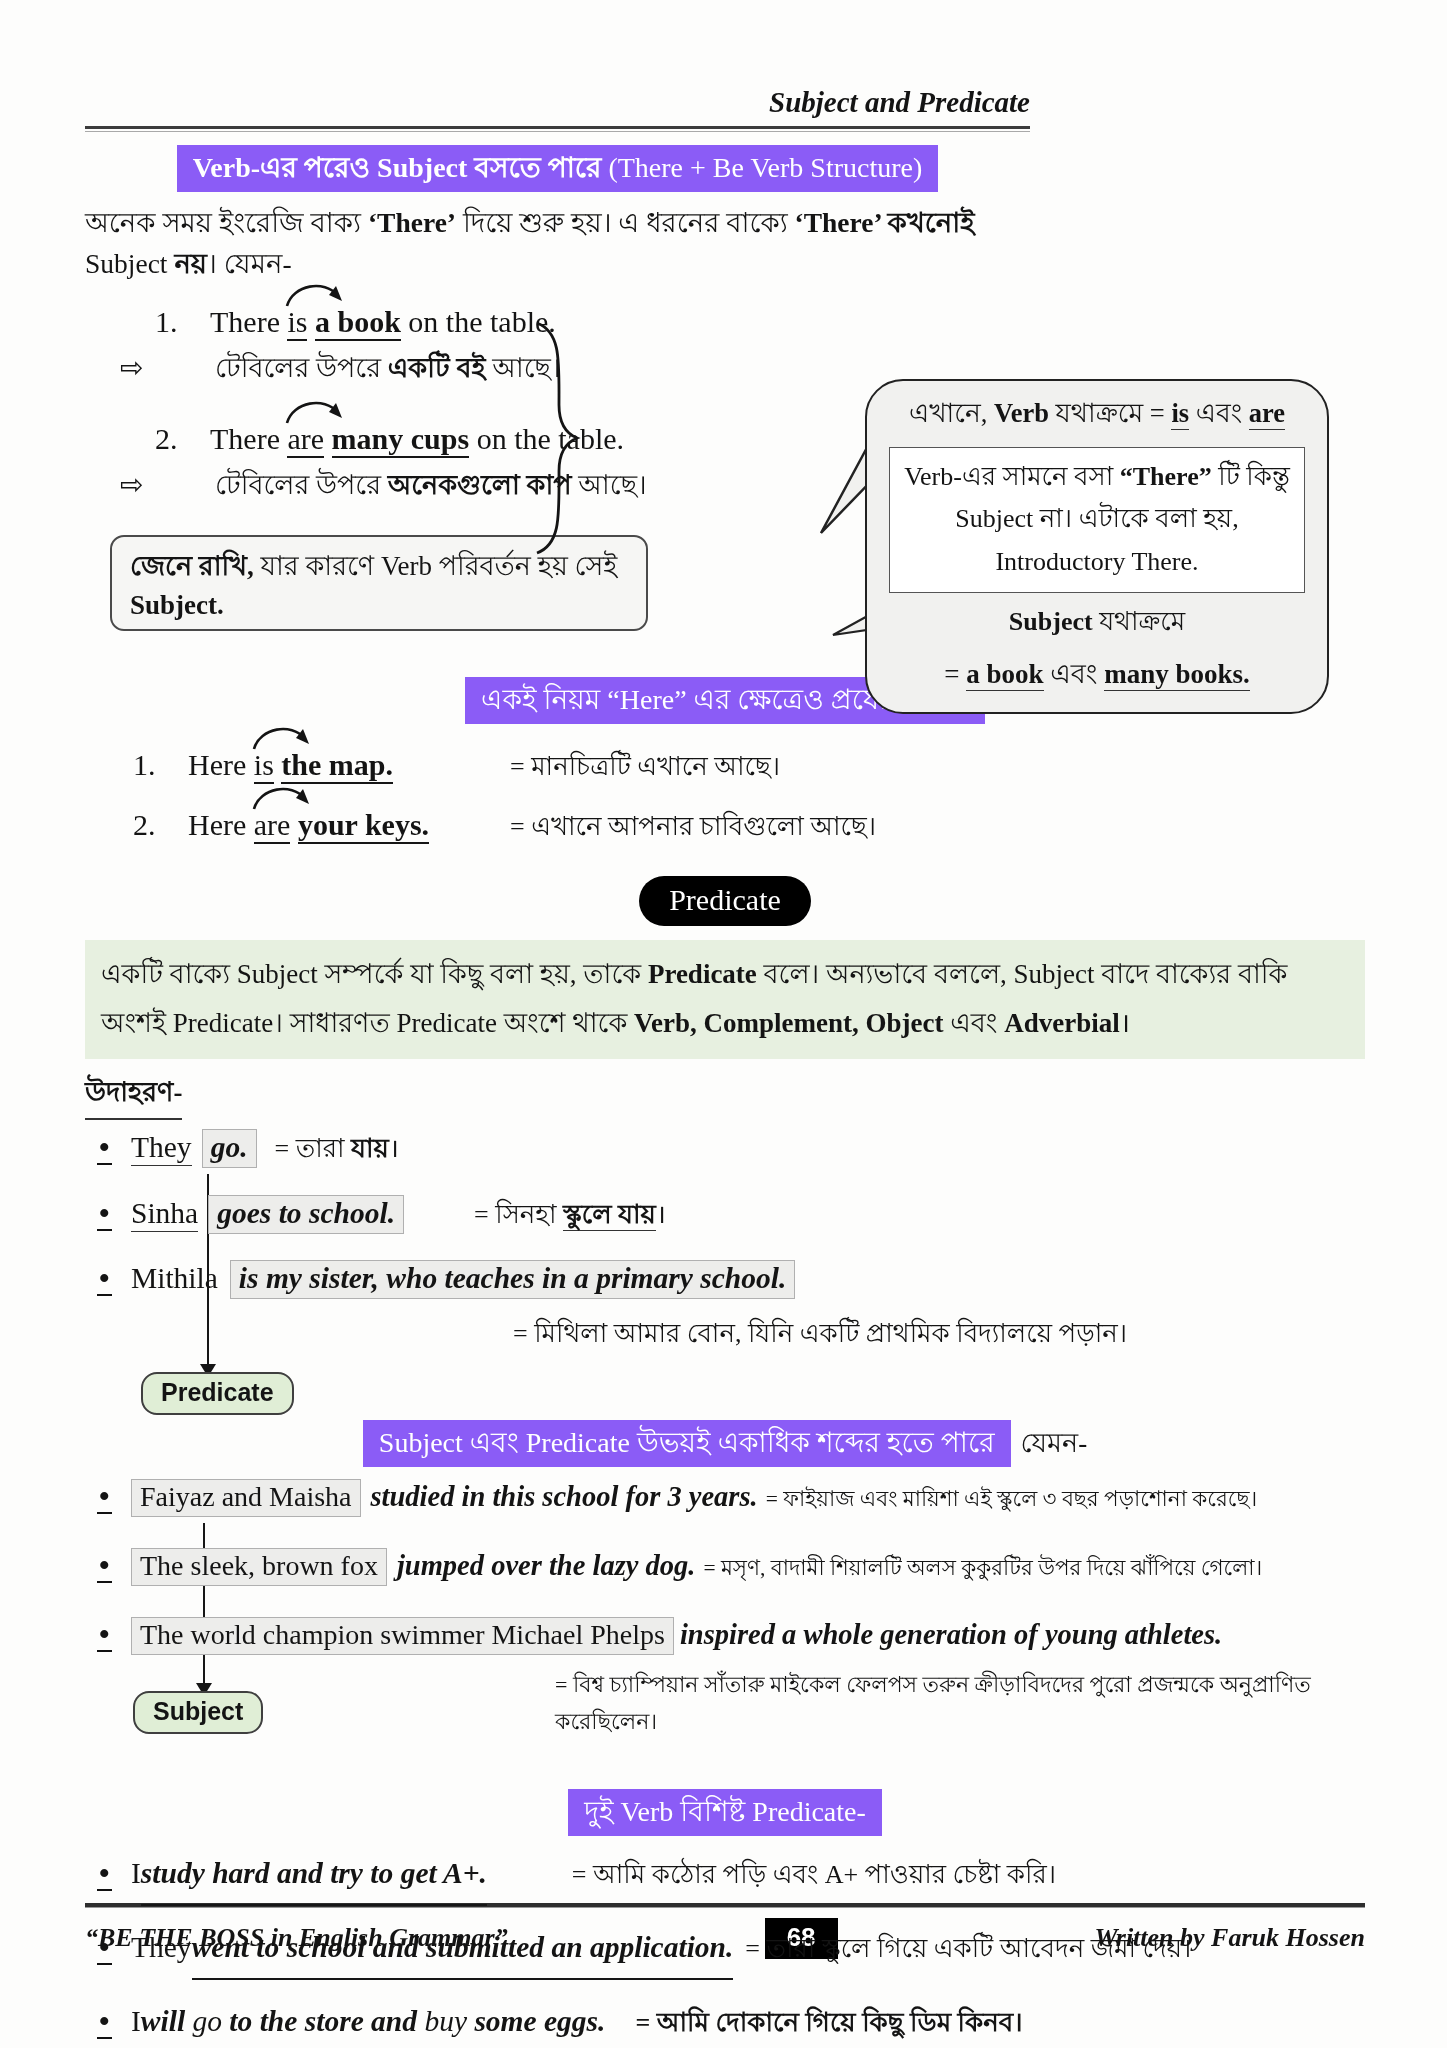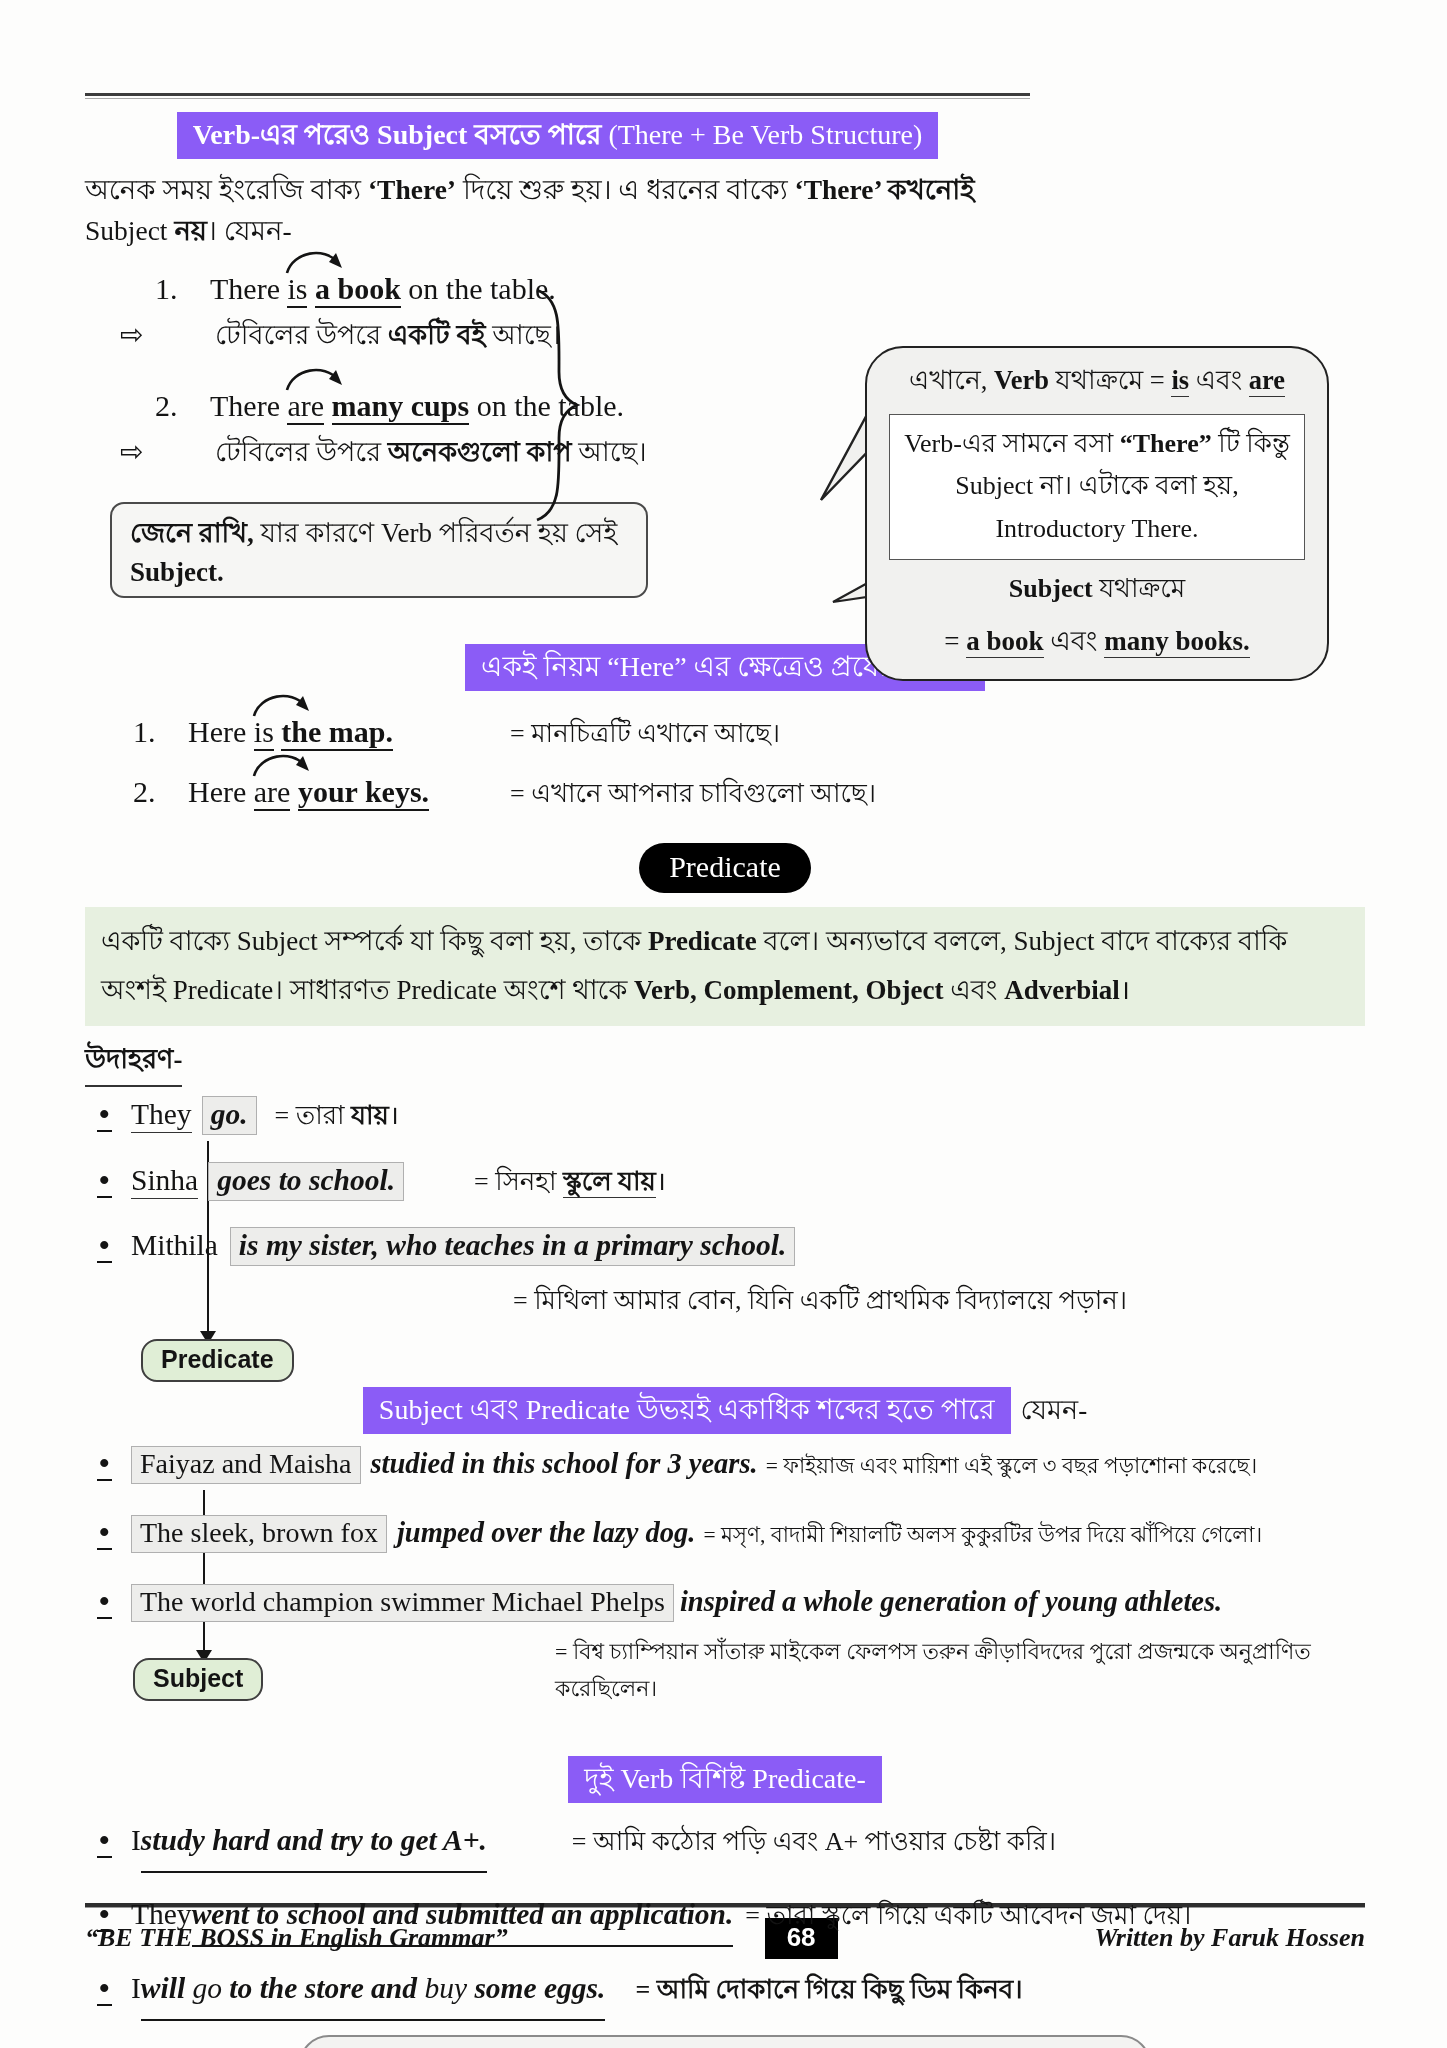--- a/index.html
+++ b/index.html
@@ -90,20 +90,21 @@
   .pagenum{background:#000;color:#fff;font-size:26px;font-weight:bold;
            padding:4px 22px 6px 22px;font-family:"Liberation Sans",sans-serif;}
 </style>
 </head>
 <body>
 
 <div id="page">
 <div id="content">
 
   <div class="hdr">
+    <div class="hdr-title">Subject and Predicate</div>
     <div class="hdr-rule-a"></div>
     <div class="hdr-rule-b"></div>
   </div>
 
   <div class="bannerwrap topcol" style="margin-top:13px">
     <div class="banner"><span class="bnb">Verb-এর পরেও Subject বসতে পারে</span><span> (There + Be Verb Structure)</span></div>
   </div>
 
   <div class="intro topcol"><span>অনেক সময় ইংরেজি বাক্য </span><span class="b">‘There’</span><span> দিয়ে শুরু হয়। এ ধরনের বাক্যে </span><span class="b">‘There’ কখনোই</span><span> Subject </span><span class="b">নয়</span><span>। যেমন-</span></div>
 

